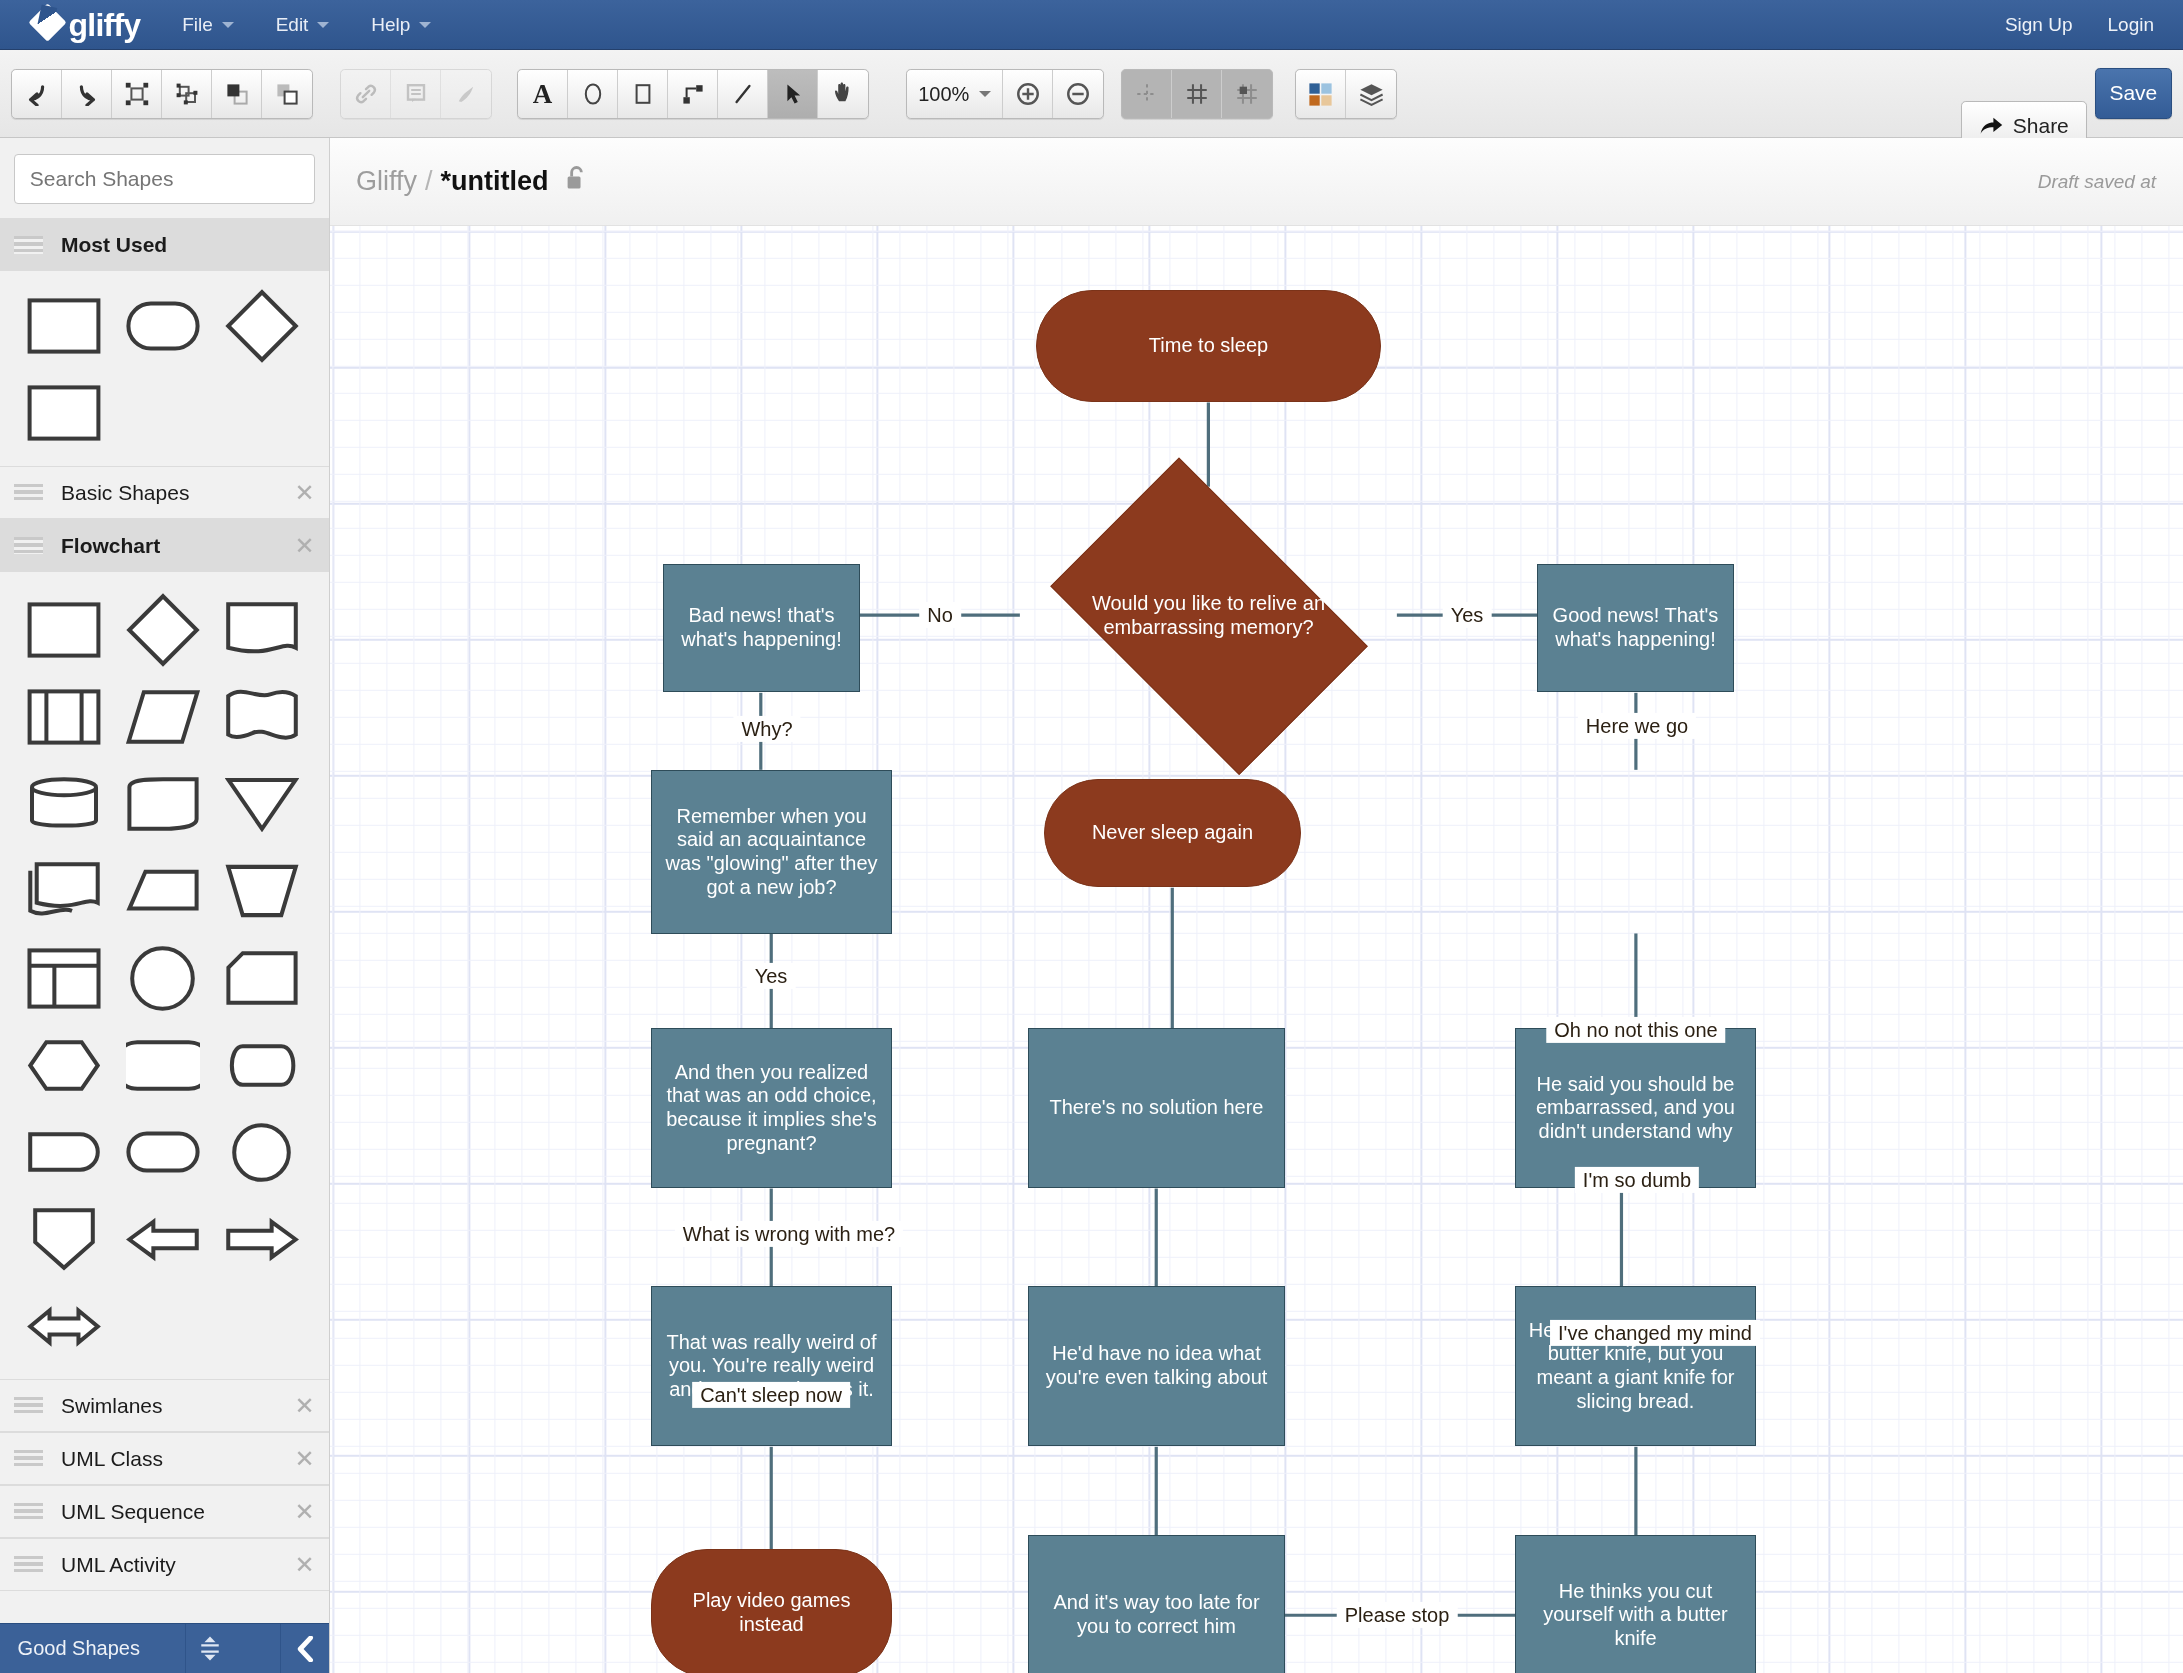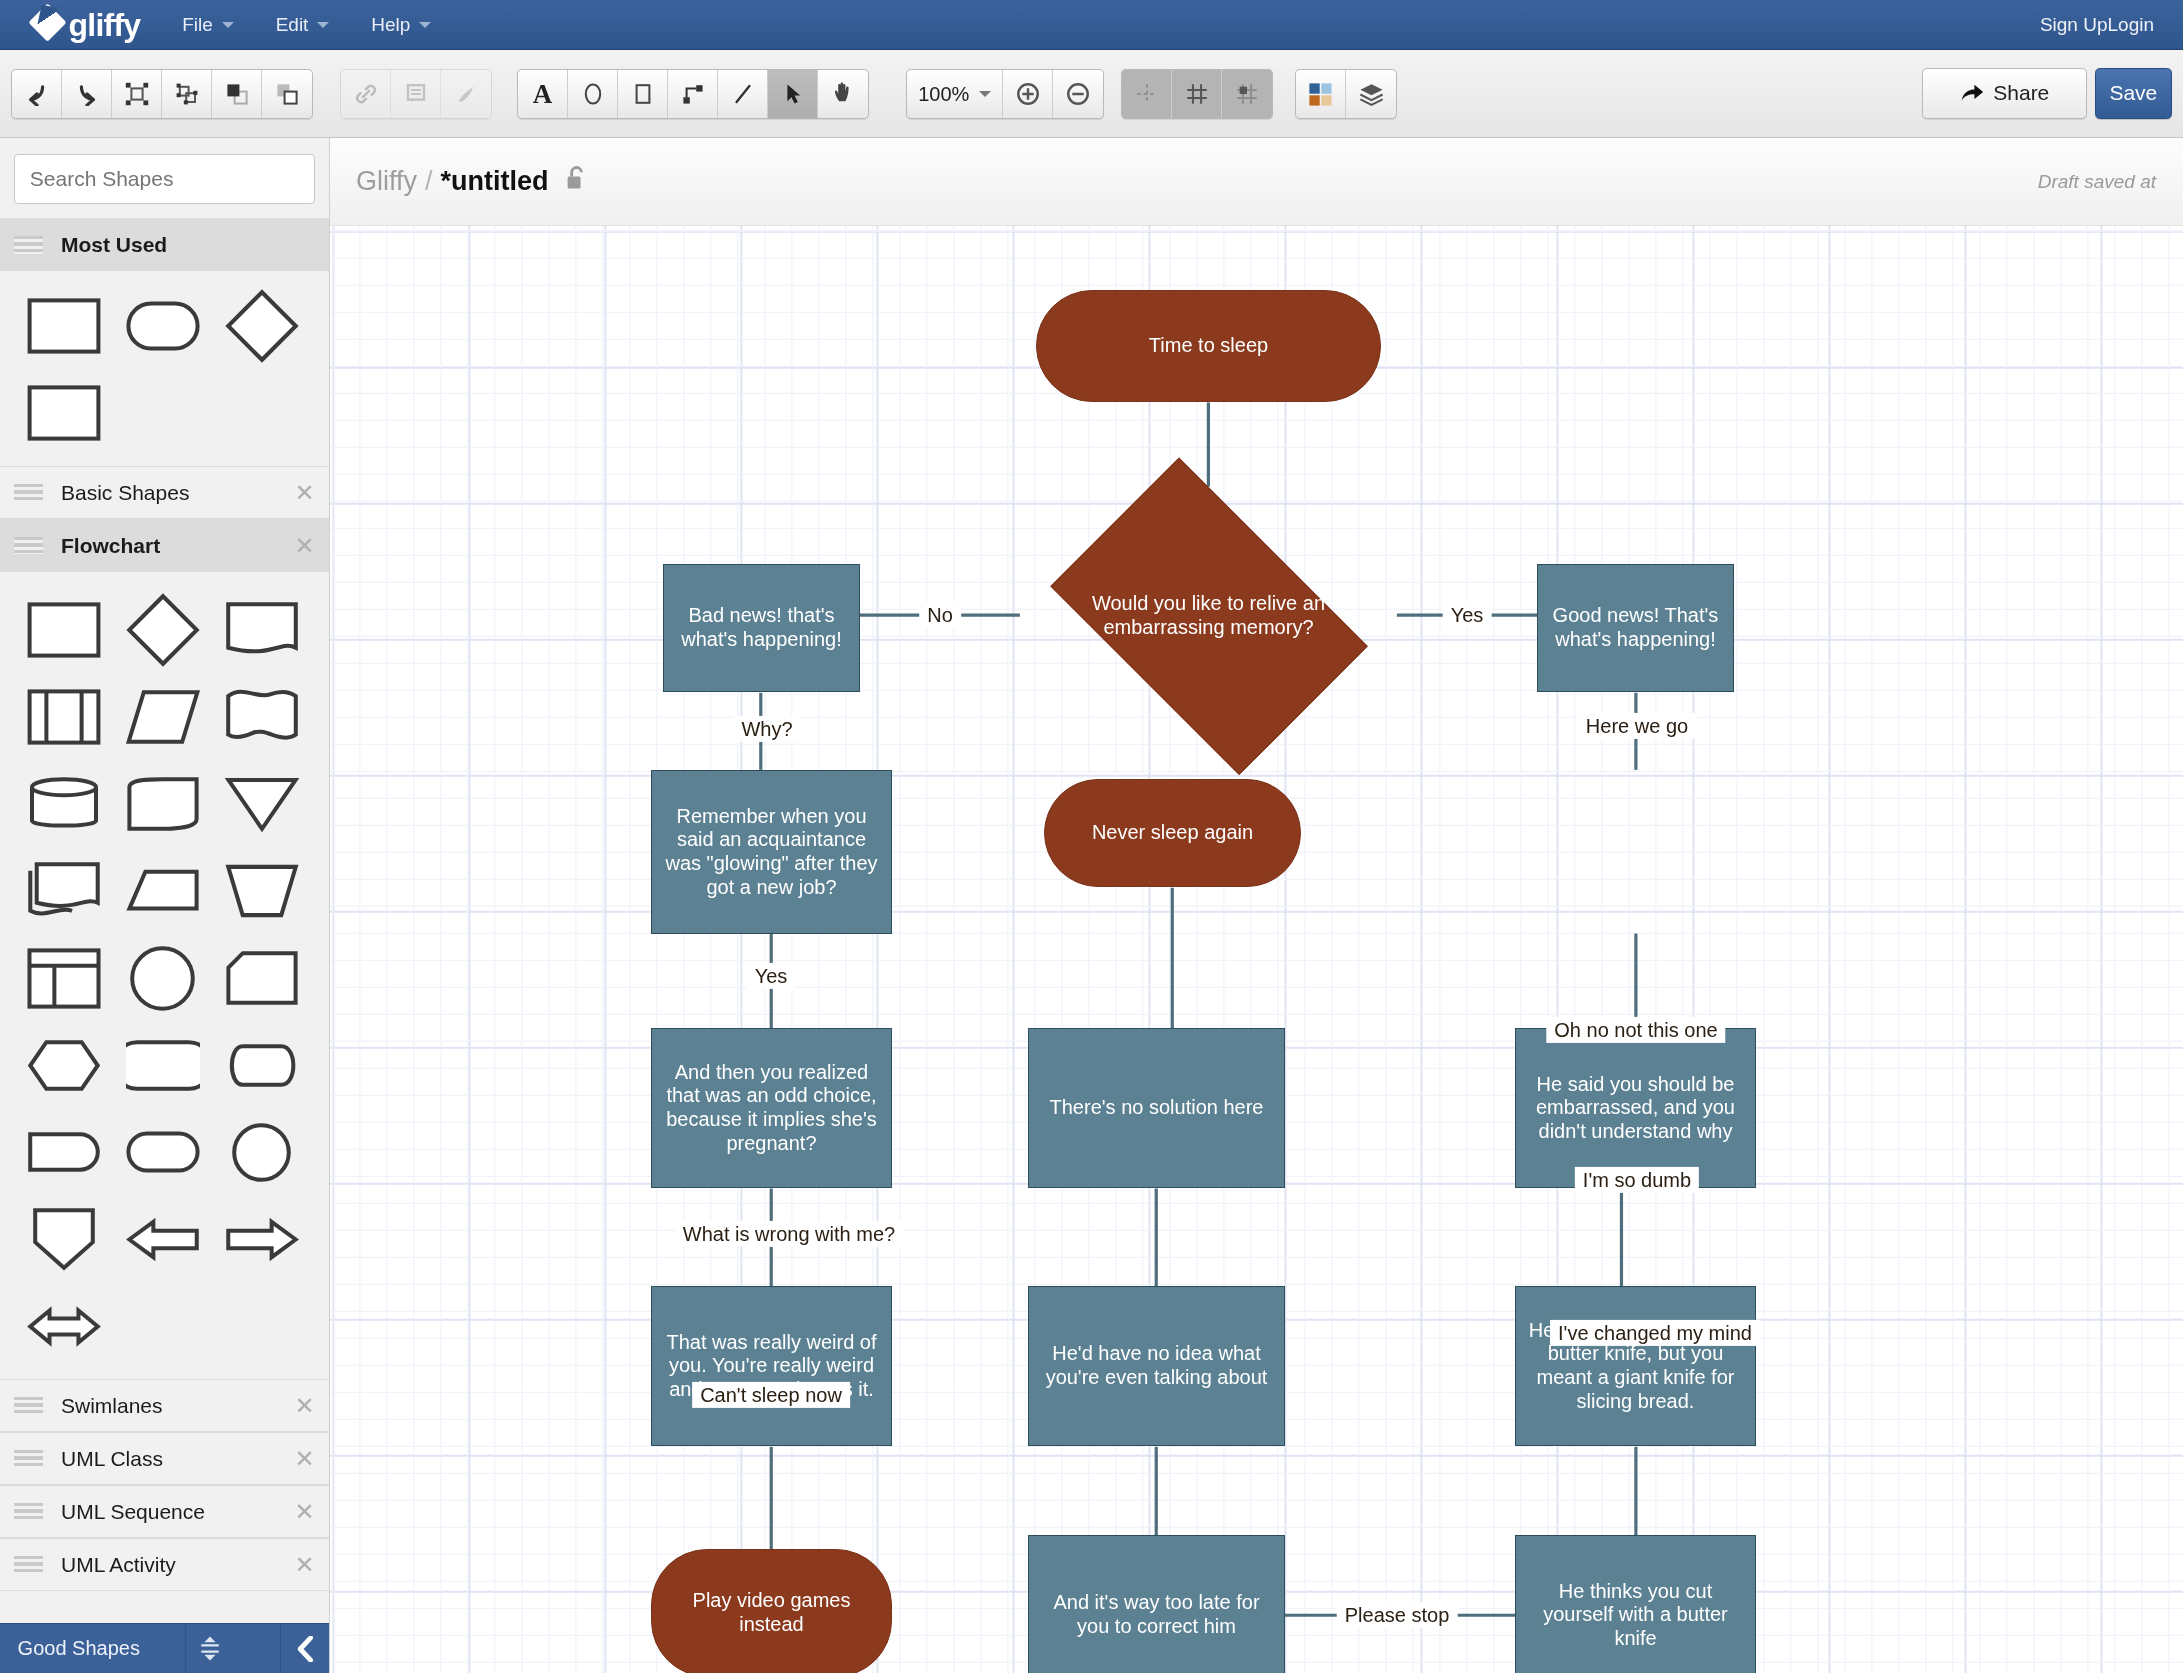--- a/index.html
+++ b/index.html
@@ -34,21 +34,21 @@
   }
   .menu-item {
     color: #e9eef6; font-size: 19px; margin-left: 42px;
     display: flex; align-items: center; gap: 8.8px; cursor: default;
   }
   .caret-d {
     width: 0; height: 0; border-left: 6.4px solid transparent;
     border-right: 6.4px solid transparent; border-top: 6.4px solid #9fb4d2;
   }
   #topbar-right {
-    margin-left: auto; display: flex; align-items: flex-start; margin-right: 29px;
+    margin-left: auto; display: flex; align-items: flex-start; gap: 35px; margin-right: 29px;
   }
   #topbar-right a { color: #eef2f8; font-size: 19px; text-decoration: none; }
 
   
   #toolbar {
     position: absolute; left: 0; top: 50px; width: 2183px; height: 88px;
     background: linear-gradient(#f3f3f3, #e6e6e6);
     border-bottom: 0.8px solid #c6c6c6;
   }
   .tgroup {
@@ -71,23 +71,23 @@
     min-width: 87px; padding: 0 11.2px; display: flex; align-items: center;
     justify-content: center; gap: 9.6px; font-size: 20px; color: #222;
     border-right: 0.8px solid #cdcdcd;
   }
   #btn-share, #btn-save {
     position: absolute; top: 17.6px; height: 51px;
     border-radius: 4.8px; display: flex; align-items: center; justify-content: center;
     font-size: 21px; cursor: default;
   }
   #btn-share {
-    right: 96px; width: 165px; gap: 9.6px; color: #222;
+    right: 96px; width: 126px; gap: 9.6px; color: #222;
     background: linear-gradient(#ffffff, #e9e9e9);
-    border: 0.8px solid #b9b9b9; box-shadow: 0 0.8px 0.8px rgba(0,0,0,.10);
+    border: 0.8px solid #b9b9b9; box-shadow: 0 0.8px 0.8px rgba(0,0,0,.10); margin-top: 33px;
   }
   #btn-save {
     right: 11.2px; width: 77px; color: #fff;
     background: linear-gradient(#4a74ad, #335c96);
     border: 0.8px solid #2a4e80; box-shadow: 0 0.8px 0.8px rgba(0,0,0,.18);
   }
 
   
   #sidebar {
     position: absolute; left: 0; top: 138px; width: 330px; bottom: 0;

